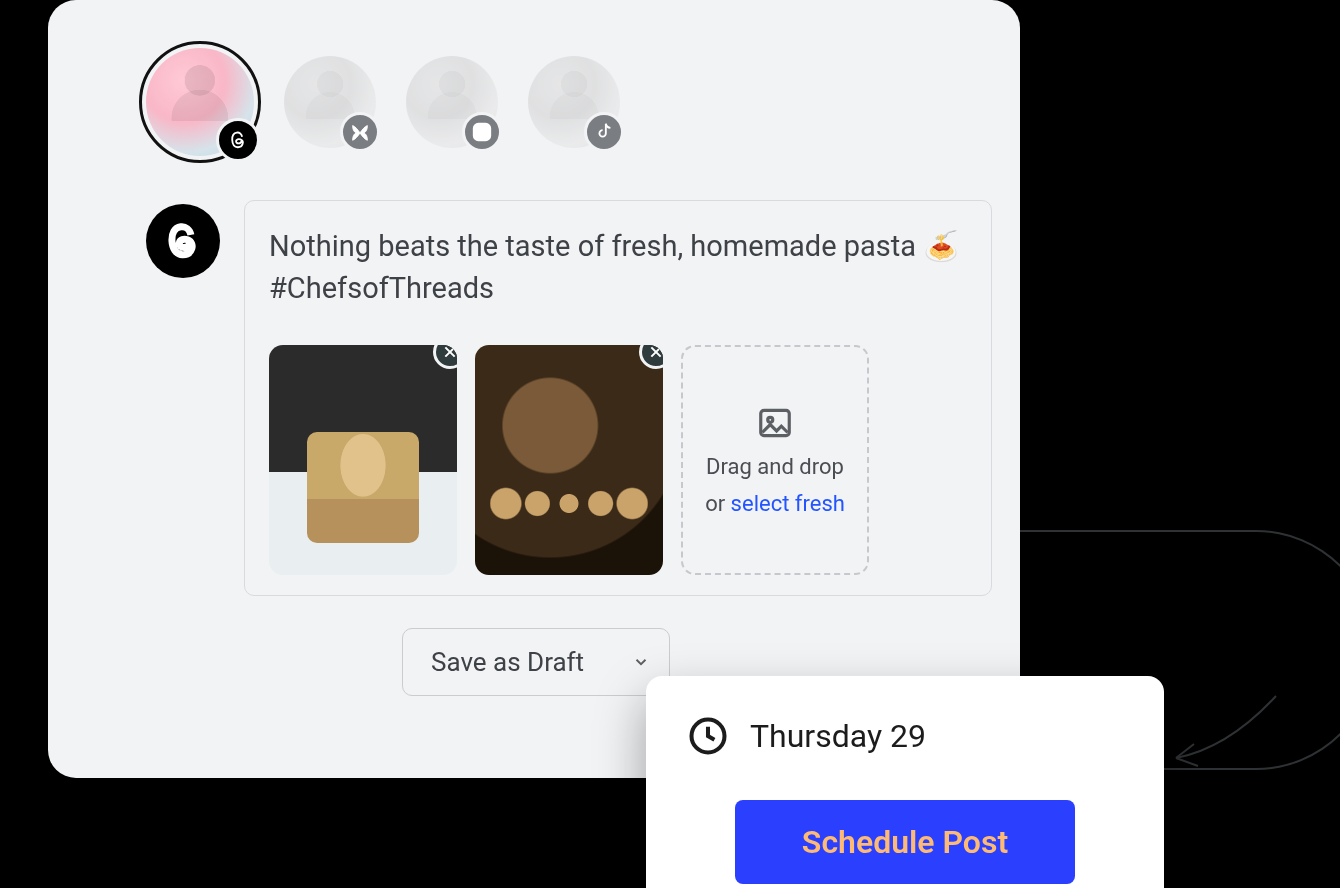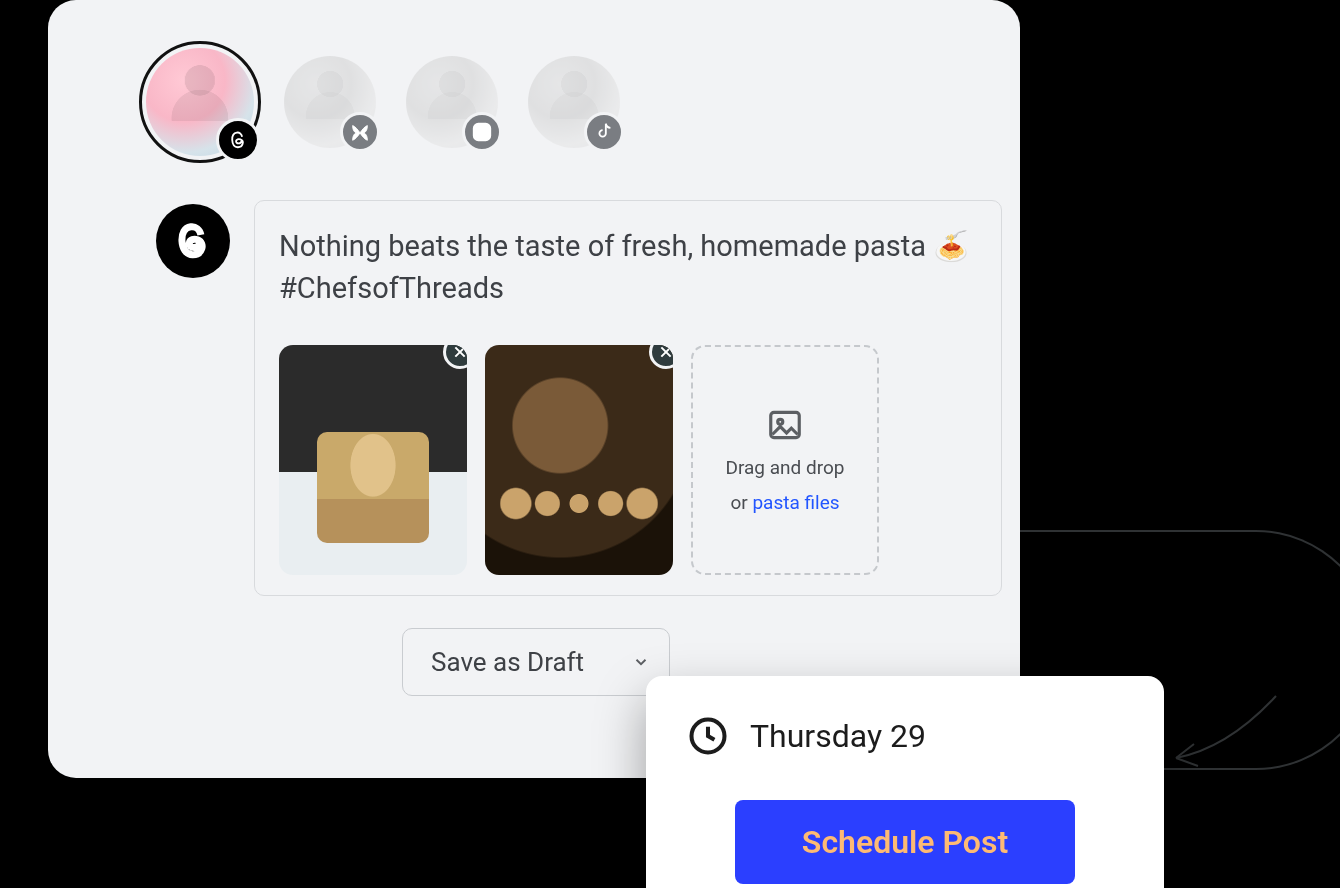--- a/index.html
+++ b/index.html
@@ -38,21 +38,21 @@
     position: absolute; right: -6px; bottom: -6px;
     width: 44px; height: 44px; border-radius: 50%;
     display:flex; align-items:center; justify-content:center;
     border: 3px solid #f2f3f5;
   }
   .acct.selected .badge { background:#000; }
   .acct.faded .badge { background:#7a7d82; width:40px; height:40px; right:-4px; bottom:-4px; }
   .badge svg { width: 22px; height: 22px; fill:#fff; stroke:#fff; }
 
   
-  .compose-row { position:absolute; left: 108px; top: 200px; display:flex; gap:24px; width: 846px; }
+  .compose-row { position:absolute; left: 98px; top: 200px; display:flex; gap:24px; width: 846px; }
   .platform-chip { width:74px; height:74px; border-radius:50%; background:#000; display:flex; align-items:center; justify-content:center; flex-shrink:0; margin-top:4px;}
   .platform-chip svg { width:42px; height:42px; stroke:#fff; fill:none; stroke-width:4; }
   .compose-box {
     flex:1; border:1px solid #d8dadd; border-radius:10px; background:#f2f3f5;
     padding: 24px 24px 20px 24px;
   }
   .compose-text { font-size:29px; line-height:1.45; color:#3e4146; white-space:pre-wrap; }
   .media-row { margin-top:36px; display:flex; gap:18px; }
   .thumb { position:relative; width:188px; height:230px; border-radius:14px; overflow:hidden; }
   .thumb .img { width:100%; height:100%; }
@@ -66,21 +66,21 @@
     radial-gradient(circle at 70% 50%, #caa36b 0 10%, transparent 11%),
     radial-gradient(circle at 90% 50%, #caa36b 0 10%, transparent 11%);}
   .thumb .close {
     position:absolute; top:-10px; right:-10px; width:34px; height:34px; border-radius:50%;
     background:#2f3b3d; display:flex; align-items:center; justify-content:center; border:3px solid #f2f3f5;
   }
   .thumb .close svg{width:16px;height:16px;stroke:#fff;stroke-width:3;}
   .dropzone {
     width:188px; height:230px; border:2px dashed #c5c8cc; border-radius:14px;
     display:flex; flex-direction:column; align-items:center; justify-content:center; gap:12px;
-    color:#4a4d52; font-size:19px; text-align:center; padding:10px;
+    color:#4a4d52; font-size:22px; text-align:center; padding:10px;
   }
   .dropzone svg { width:38px; height:38px; stroke:#5c5f63; fill:none; stroke-width:2;}
   .dropzone .line2 { color:#4a4d52; }
   .dropzone a { color:#2255ff; text-decoration:none; }
 
   
   .draft-btn {
     position:absolute; left: 354px; top: 628px;
     height:68px; display:flex; align-items:center;
     border:1.5px solid #c9ccd0; border-radius:10px; background:#f2f3f5;
@@ -199,21 +199,21 @@
             </div>
           </div>
           <div class="dropzone">
             <svg viewBox="0 0 24 24">
                 <rect x="3" y="4" width="18" height="16" rx="2"></rect>
                 <circle cx="9" cy="10" r="1.6"></circle>
                 <path d="M4 18l5-5 4 4 3-3 4 4"></path>
               </svg>
             <div>Drag and drop</div>
             <div class="line2">
-              <span>or </span><a href="#">pasta files</a>
+              <span>or </span><a href="#">select fresh</a>
             </div>
           </div>
         </div>
       </div>
     </div>
 
     <div class="draft-btn">
       <div class="label">Save as Draft</div>
       <div class="divider"></div>
       <div class="caret">

